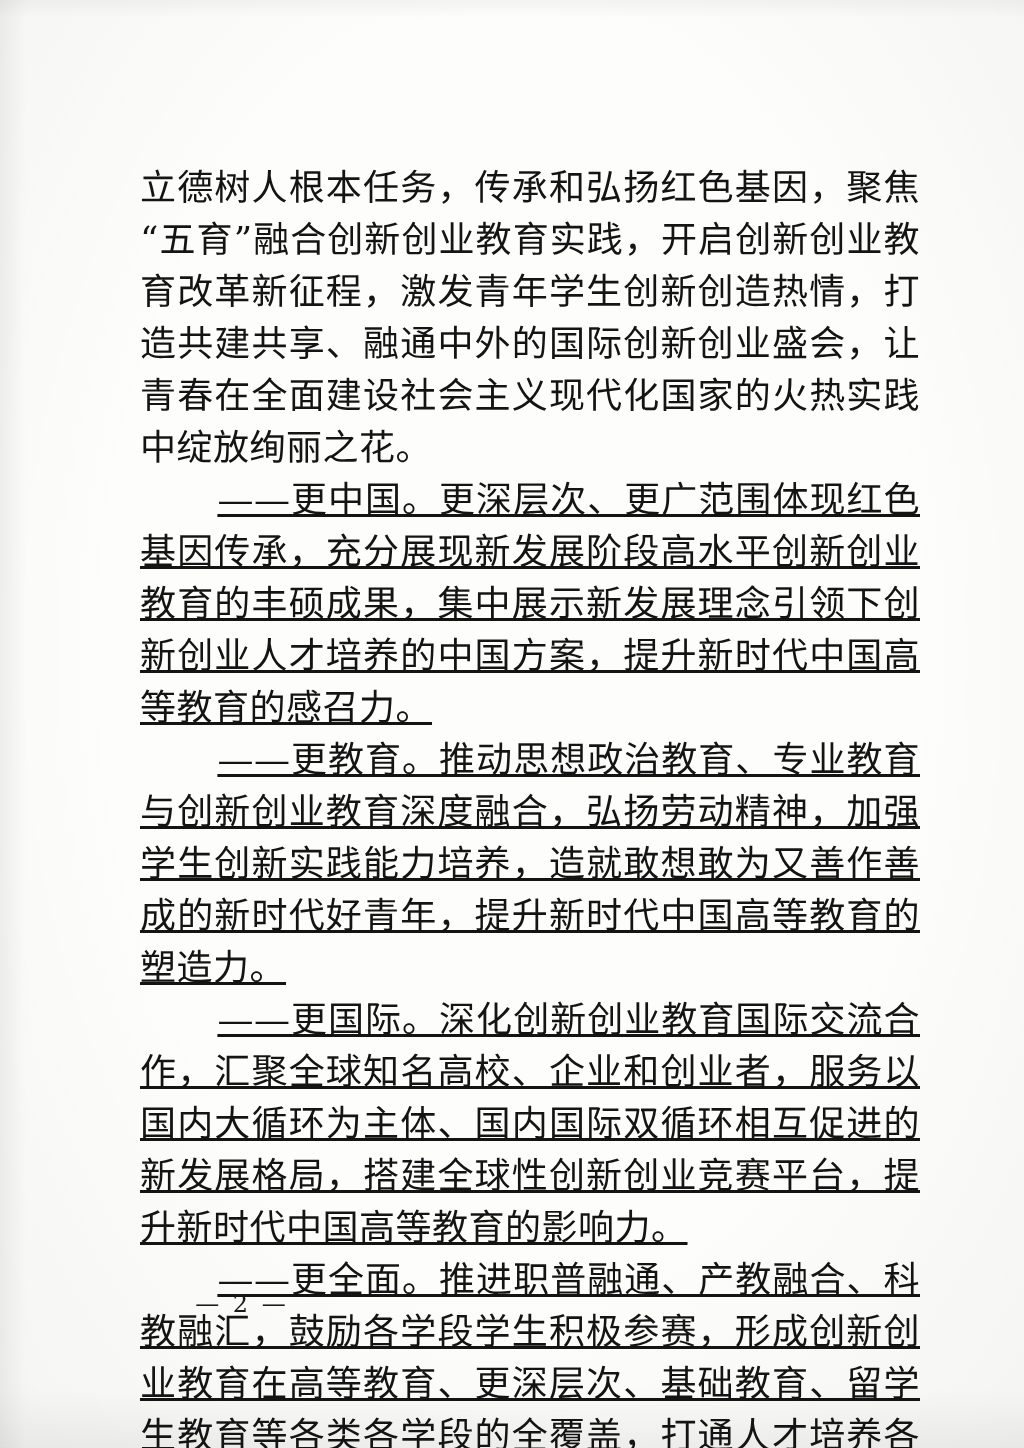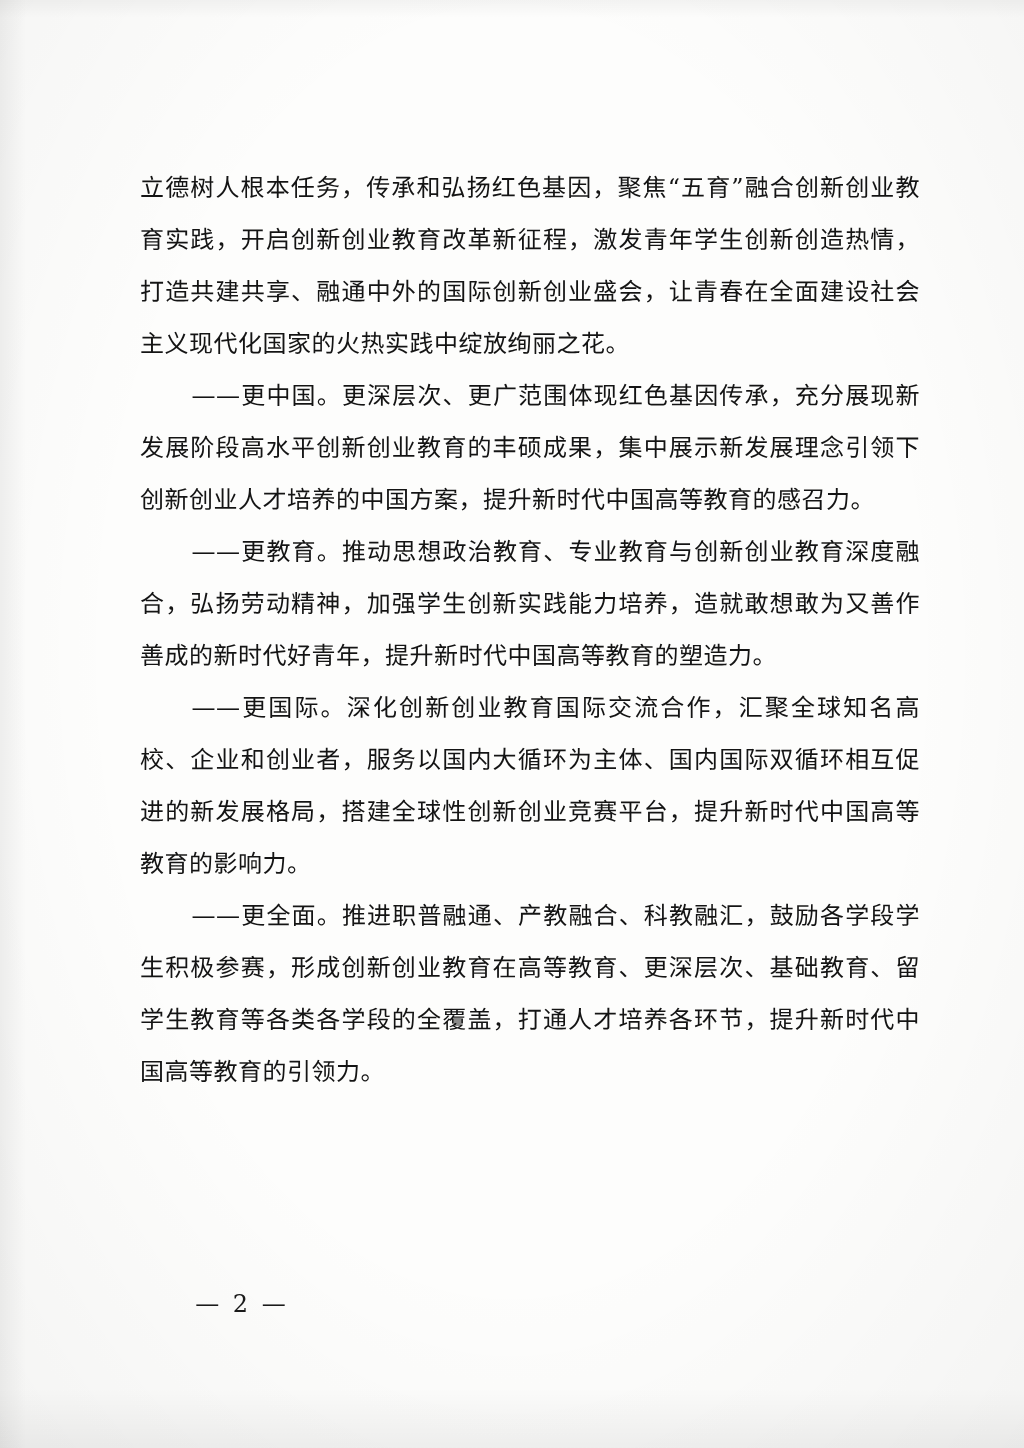--- a/index.html
+++ b/index.html
@@ -32,31 +32,32 @@
       radial-gradient(ellipse at 50% 45%, rgba(255,255,255,0) 55%, rgba(0,0,0,0.035) 100%);
   }
   .content {
     position: absolute;
     left: 140px;
     top: 162px;
     width: 780px;
   }
   p.para {
     margin: 0 0 0 0;
-    font-size: 24px;
+    font-size: 36px;
     line-height: 52px;
     letter-spacing: 0.5px;
     text-align: justify;
     text-justify: inter-character;
     color: #141414;
     font-family: "DejaVu Serif", "Liberation Serif", serif;
     text-indent: 0;
   }
   p.indent {
     text-indent: 2.15em;
+    text-decoration: underline;
   }
   .footer {
     position: absolute;
     left: 0;
     right: 0;
     top: 1290px;
     text-align: center;
   }
   .page-number {
     font-size: 24px;

